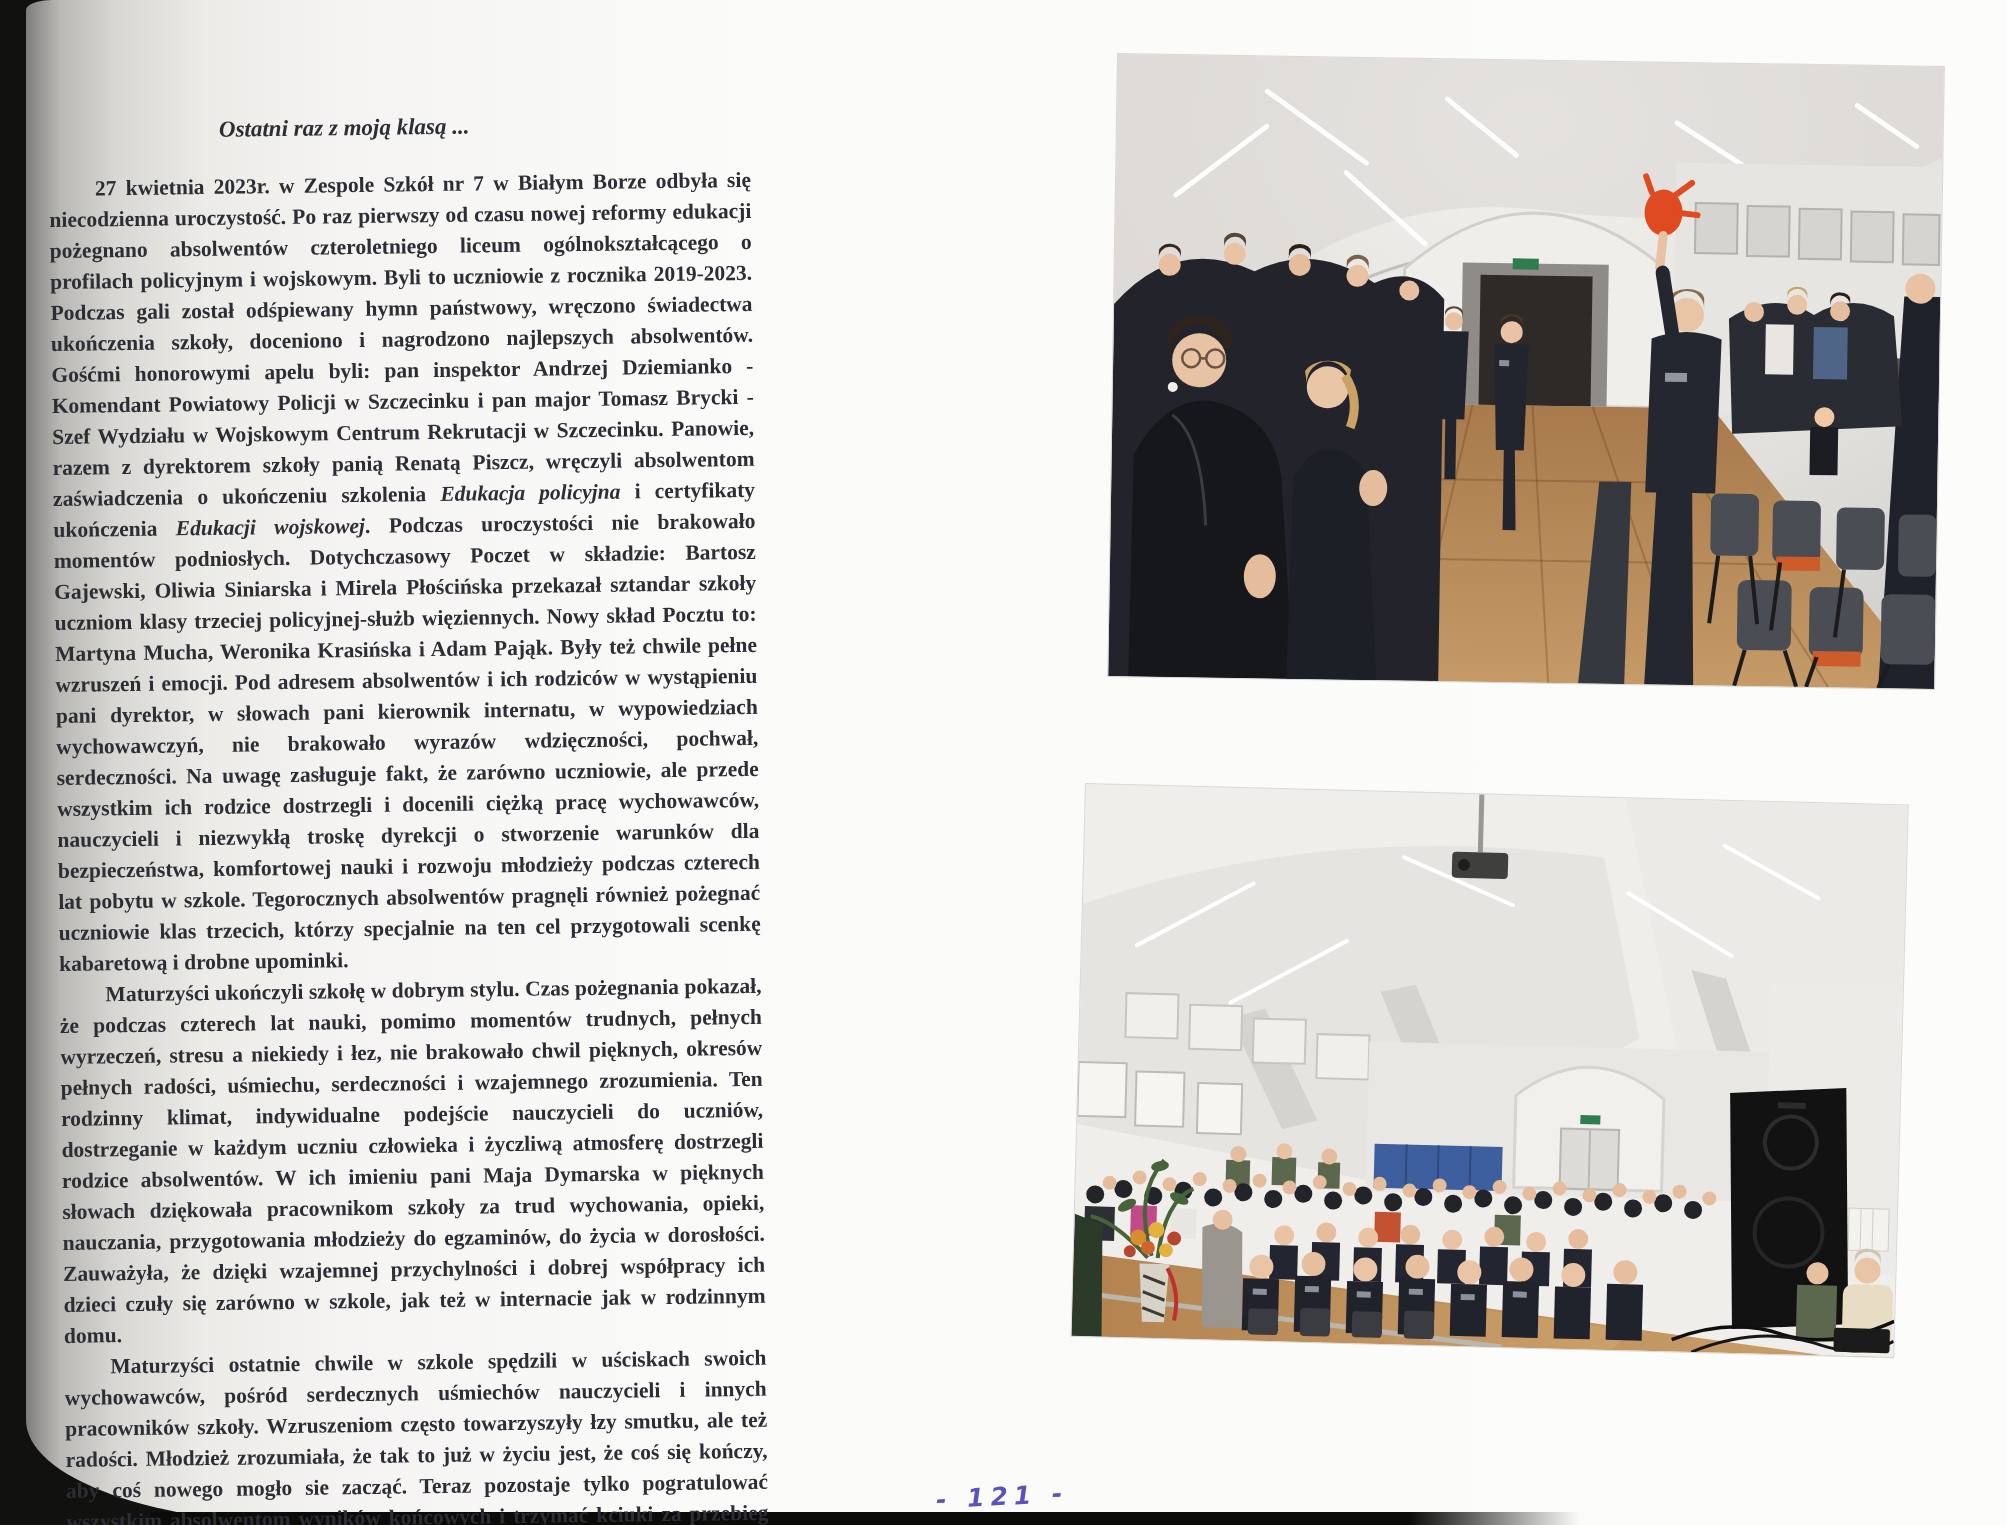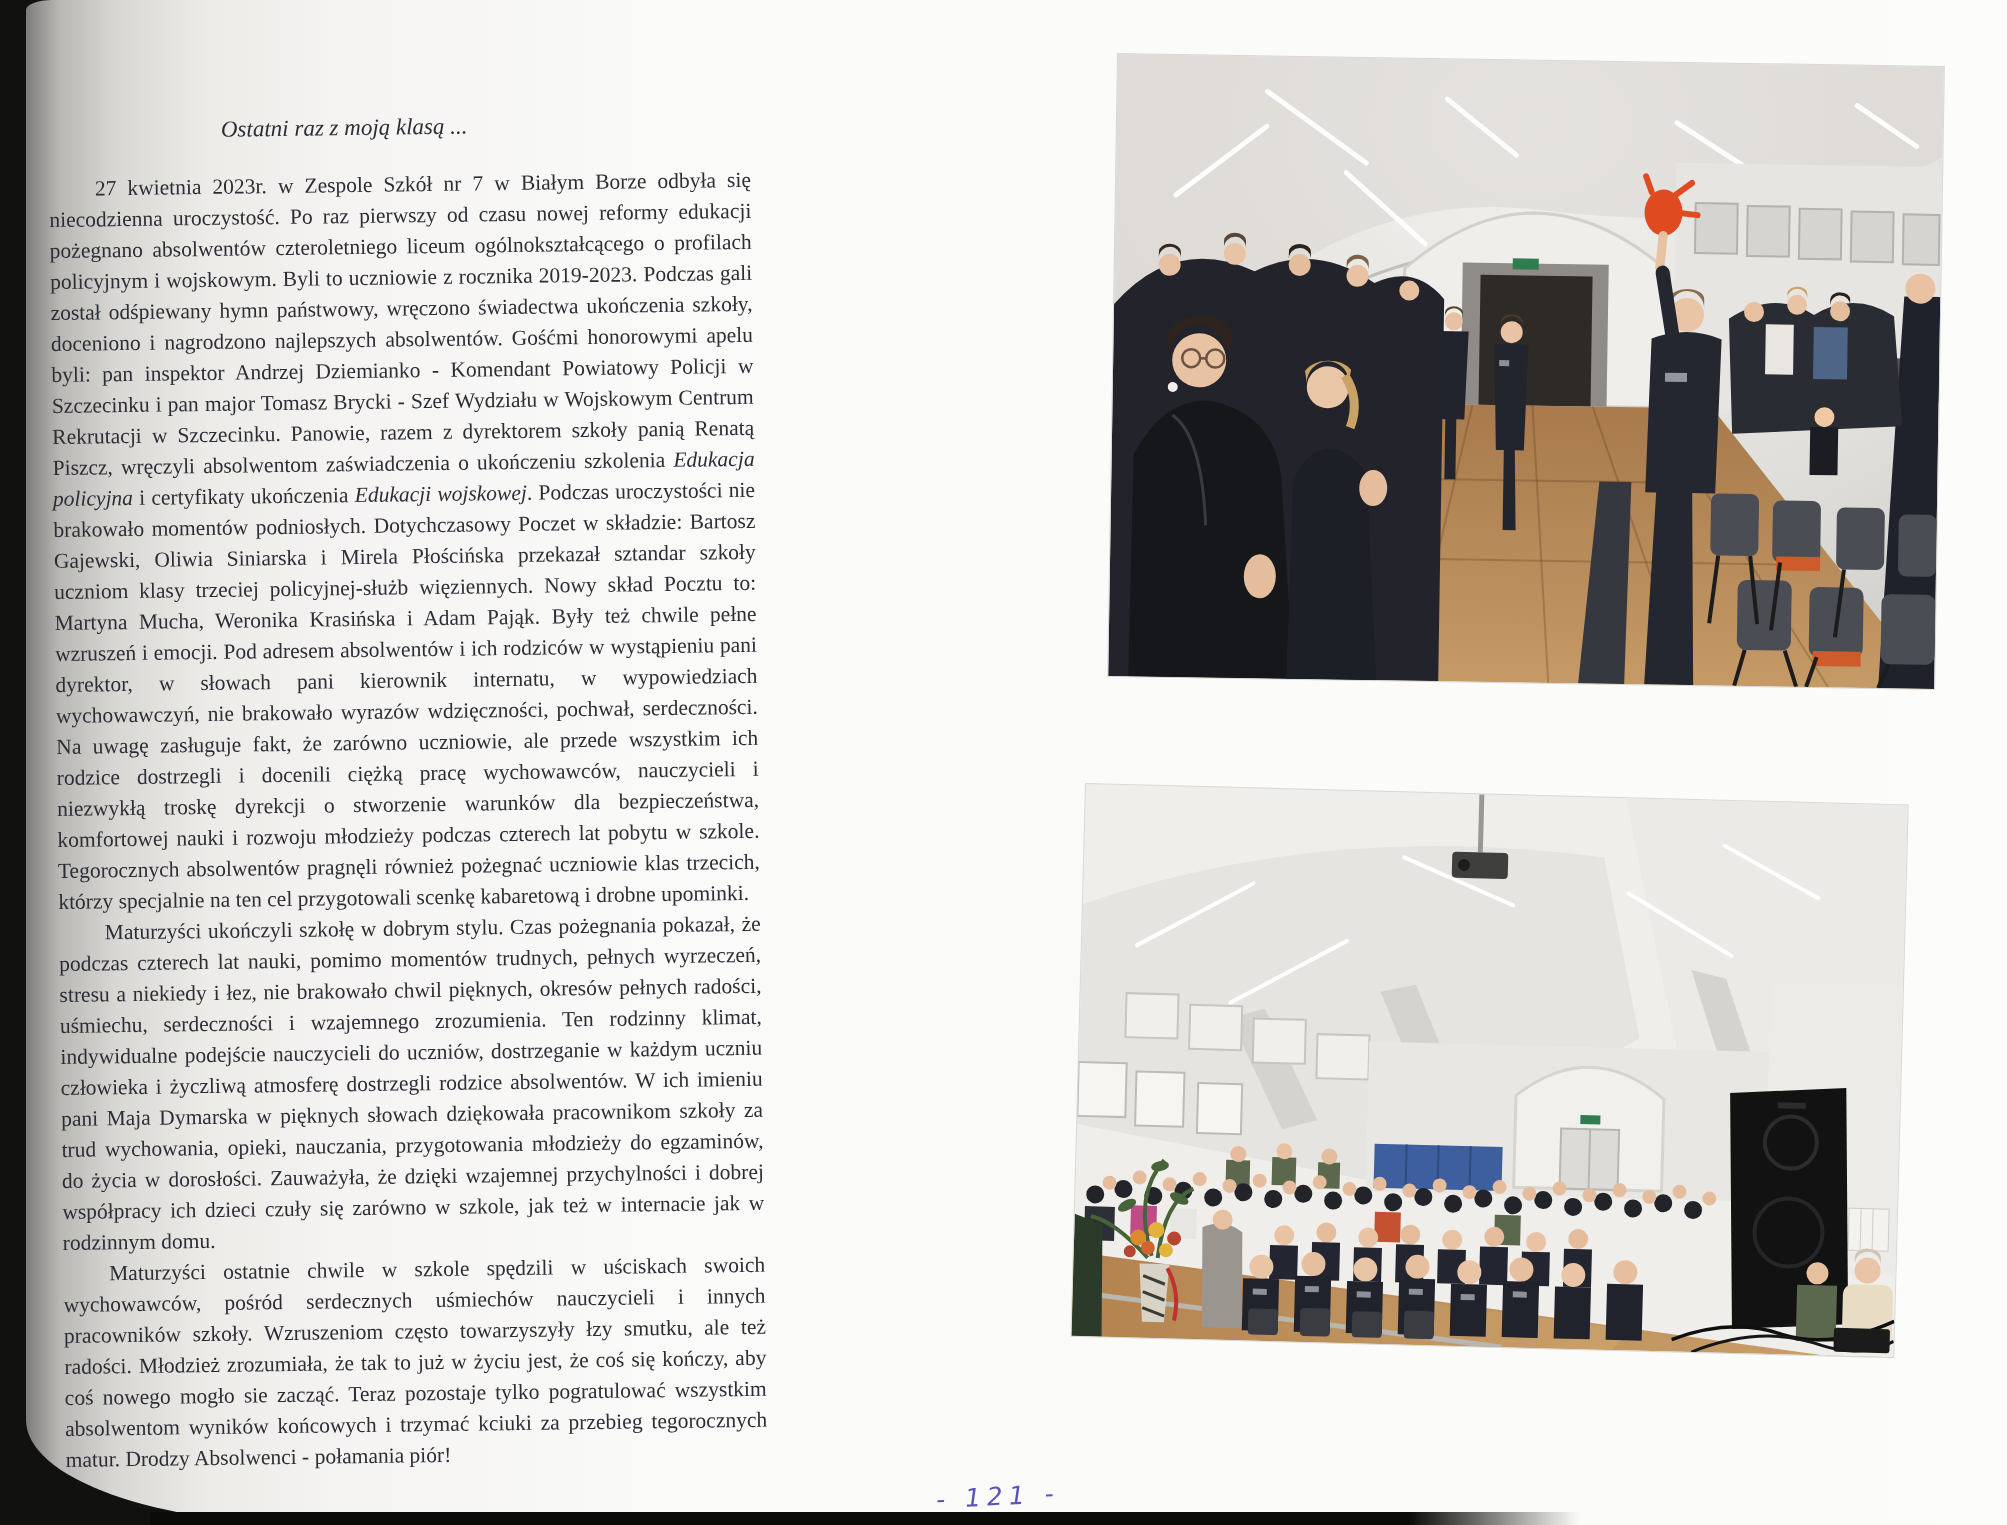--- a/index.html
+++ b/index.html
@@ -1,18 +1,18 @@
 <!DOCTYPE html>
 <html><head>
 <meta charset="utf-8">
 <style>
   html,body{margin:0;padding:0;}
   body{width:2007px;height:1525px;background:#111110;position:relative;overflow:hidden;
        font-family:"Liberation Serif",serif;}
-  #scan{position:absolute;inset:0;}
+  #scan{position:absolute;inset:0;font-weight:bold;}
   .page{position:absolute;left:26px;top:0;right:0;bottom:0;
         background:linear-gradient(90deg,#7e7d7b 0px,#b9b8b5 34px,#d8d7d4 90px,#ecebe8 180px,
                    #f5f4f2 320px,#fafaf8 650px,#fcfcfb 100%);
         border-bottom-left-radius:290px 105px;border-top-left-radius:26px 10px;}
   .bottom-strip{position:absolute;left:150px;bottom:0;width:1430px;height:13px;
         background:linear-gradient(90deg,#0b0b0a 88%,rgba(11,11,10,0));}
   .text-col{position:absolute;left:48px;top:116px;width:702px;color:#2d2d35;
         font-size:21.5px;line-height:31px;text-align:justify;
         transform:rotate(-0.75deg);transform-origin:0 0;}
   .title{font-style:italic;text-align:center;font-size:23px;margin-bottom:27px;padding-right:110px;}

